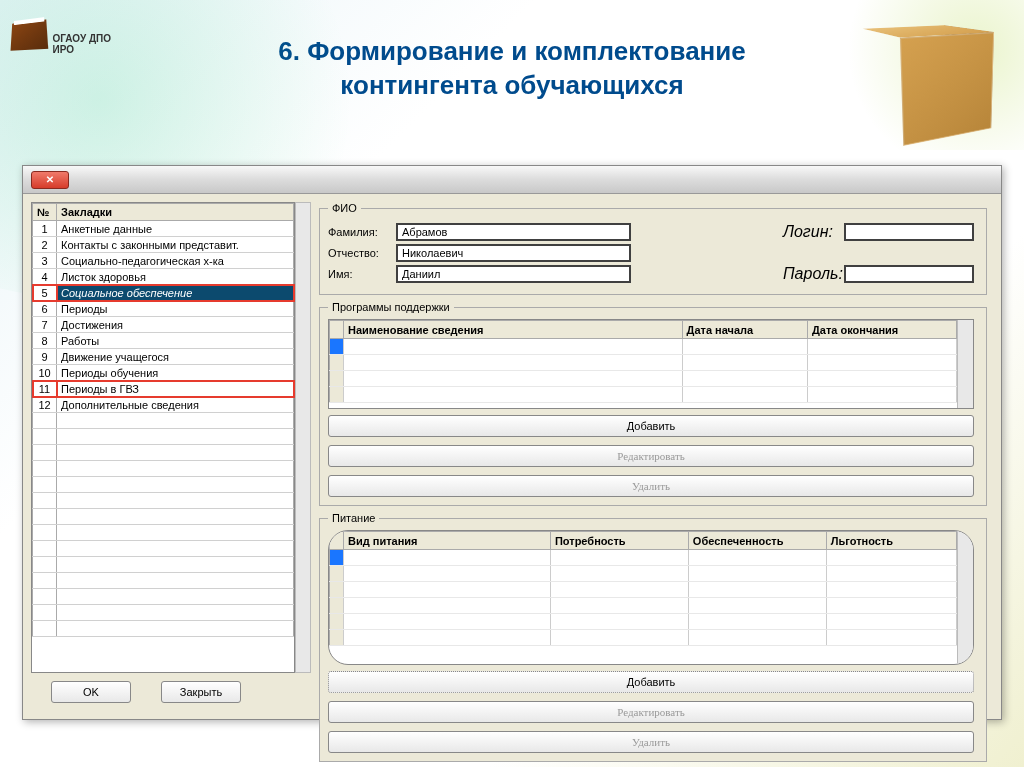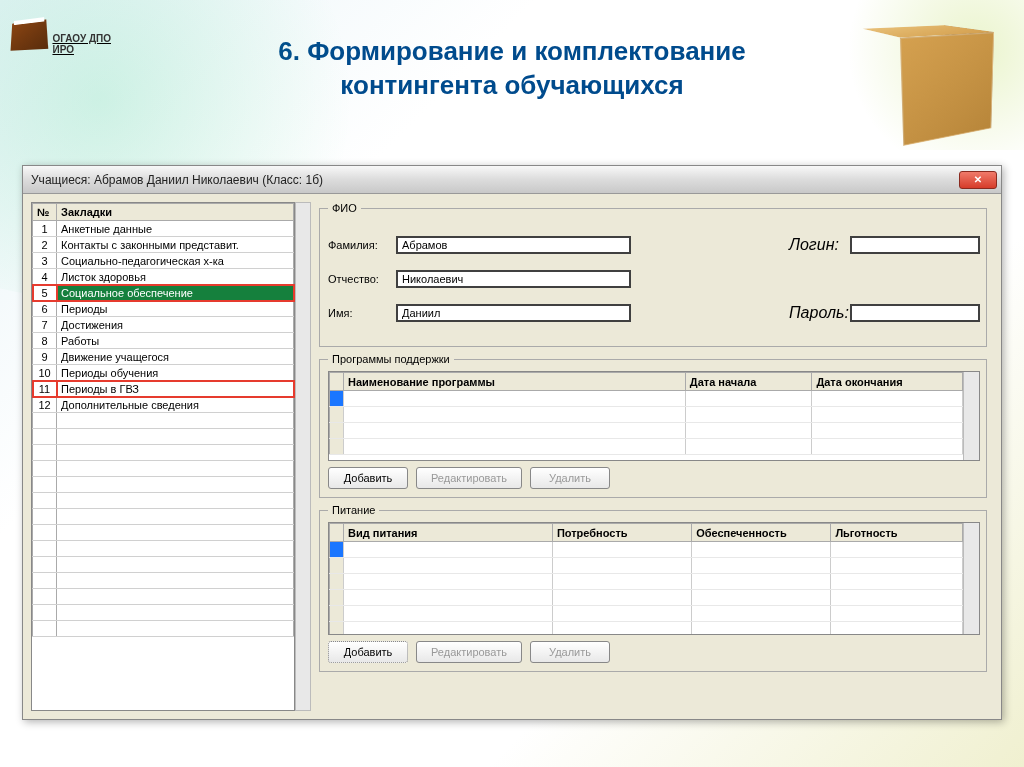--- a/index.html
+++ b/index.html
@@ -24,21 +24,20 @@
     top: -50px; right: -100px;
     width: 300px; height: 200px;
     background: radial-gradient(circle, rgba(150,200,0,0.2), transparent 70%);
   }
   .logo {
     position: absolute;
     top: 10px; left: 10px;
     width: 120px; height: 50px;
     display: flex;
     align-items: center;
-    text-decoration: underline;
   }
   .logo-book {
     width: 40px; height: 30px;
     background: linear-gradient(145deg, #8b4513, #5a2d0c);
     transform: perspective(100px) rotateX(20deg) rotateY(-15deg);
     position: relative;
   }
   .logo-book::after {
     content: '';
     position: absolute;
@@ -141,22 +140,23 @@
   }
   .bookmark-table td {
     border: 1px solid #d0d0d0;
     border-left: 1px solid #aaa;
     border-right: 1px solid #aaa;
     padding: 1px 4px;
     height: 16px;
   }
   .bookmark-table td.num { width: 24px; text-align: center; }
   .bookmark-table tr.selected td.name {
-    background: #15803d;
+    background: #0c4a6e;
     color: #fff;
+    font-style: italic;
   }
   .bookmark-table tr.hl-red td {
     outline: 2px solid #e63b2e;
     outline-offset: -1px;
     position: relative;
     z-index: 2;
   }
   .left-buttons {
     display: flex;
     gap: 30px;
@@ -168,50 +168,51 @@
     border-radius: 3px;
     padding: 4px 14px;
     font-size: 11px;
     cursor: pointer;
     min-width: 80px;
     text-align: center;
   }
   .btn:disabled, .btn.disabled {
     color: #999;
     cursor: default;
+    font-family: Liberation Serif, serif;
   }
   .btn.dotted {
     border-style: dotted;
   }
   .right-pane {
     flex: 1;
     display: flex;
     flex-direction: column;
     gap: 6px;
     padding-right: 6px;
   }
   .scroll-stub {
     width: 16px;
     background: #e8e8e8;
     border: 1px solid #bbb;
   }
   fieldset.group {
     border: 1px solid #aaa;
-    padding: 6px 6px 8px 8px;
+    padding: 6px 12px 8px 8px;
     background: #ece9d8;
   }
   fieldset.group legend {
     font-size: 11px;
     padding: 0 4px;
   }
   .form-row {
     display: flex;
     align-items: center;
     gap: 6px;
-    margin: 16px 0;
+    margin: 3px 0;
   }
   .form-row label {
     width: 62px;
     font-size: 11px;
   }
   .form-row .label-right {
     width: 55px;
     font-size: 16px;
     text-align: left;
     font-style: italic;
@@ -225,21 +226,21 @@
   }
   .input-main { width: 235px; }
   .input-side { width: 130px; }
   .grid-wrap {
     border: 1px solid #888;
     background: #fff;
     height: 90px;
     overflow: hidden;
     position: relative;
   }
-  .grid-wrap.tall { height: 113px; }
+  .grid-wrap.tall { height: 135px; border-radius: 20px; }
   .grid-wrap table {
     width: calc(100% - 16px);
     border-collapse: collapse;
     font-size: 11px;
   }
   .grid-wrap th {
     background: #ece9d8;
     border: 1px solid #aaa;
     padding: 2px 4px;
     text-align: left;
@@ -258,20 +259,21 @@
     position: absolute;
     top: 0; right: 0; bottom: 0;
     width: 16px;
     background: #e8e8e8;
     border-left: 1px solid #bbb;
   }
   .grid-buttons {
     display: flex;
     gap: 8px;
     margin-top: 6px;
+    flex-direction: column;
   }
   .left-scroll-wrap {
     display: flex;
     flex: 1;
   }
   .row-head { width: 14px; background: #ece9d8; border:1px solid #aaa; }
   .spacer-col { flex: 1; }
 </style>
 </head>
 <body>
@@ -290,21 +292,20 @@
   <div class="cube-face right"></div>
 </div>
 
 <div class="slide-title">
   <div>6. Формирование и комплектование</div>
   <div>контингента обучающихся</div>
 </div>
 
 <div class="window">
   <div class="titlebar">
-    <span class="titlebar-text">Учащиеся: Абрамов Даниил Николаевич (Класс: 1б)</span>
     <span class="close-btn">✕</span>
   </div>
   <div class="window-body">
     <div class="left-pane">
       <div class="left-scroll-wrap">
         <div class="bookmark-table">
           <table>
             <tbody>
                 <tr>
               <th class="num">№</th>
@@ -411,20 +412,24 @@
                   <td></td>
                 </tr>
                 <tr>
                   <td class="num"></td>
                   <td></td>
                 </tr>
           </tbody>
             </table>
         </div>
         <div class="scroll-stub"></div>
+      </div>
+      <div class="left-buttons">
+        <button class="btn">OK</button>
+        <button class="btn">Закрыть</button>
       </div>
     </div>
 
     <div class="right-pane">
       <fieldset class="group">
         <legend>ФИО</legend>
         <div class="form-row">
           <label>Фамилия:</label>
           <input class="input-main" value="Абрамов" style="">
           <div class="spacer-col"></div>
@@ -444,21 +449,21 @@
         </div>
       </fieldset>
 
       <fieldset class="group">
         <legend>Программы поддержки</legend>
         <div class="grid-wrap">
           <table>
             <tbody>
                 <tr>
               <th class="row-head"></th>
-              <th style="width:54%">Наименование программы</th>
+              <th style="width:54%">Наименование сведения</th>
               <th style="width:20%">Дата начала</th>
               <th>Дата окончания</th>
             </tr>
             <tr class="sel">
                   <td class="row-head"></td>
                   <td></td>
                   <td></td>
                   <td></td>
                 </tr>
             <tr>

